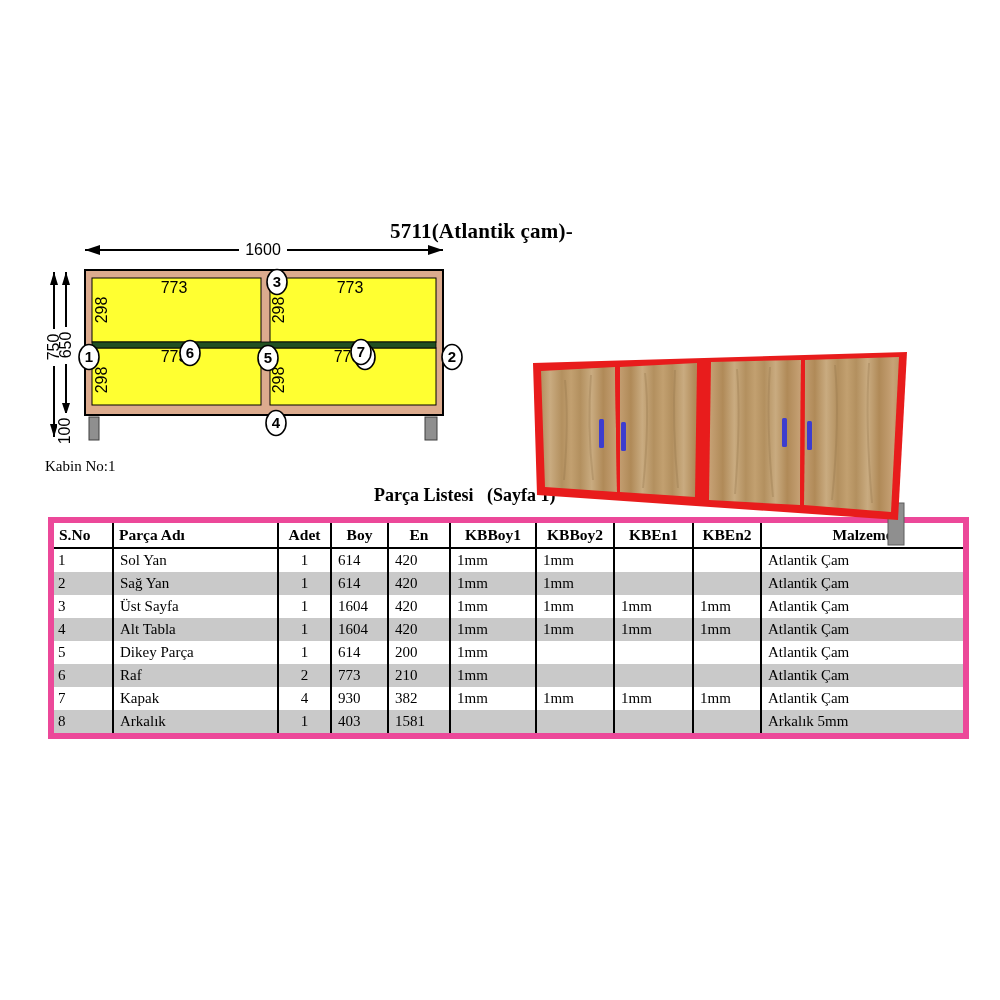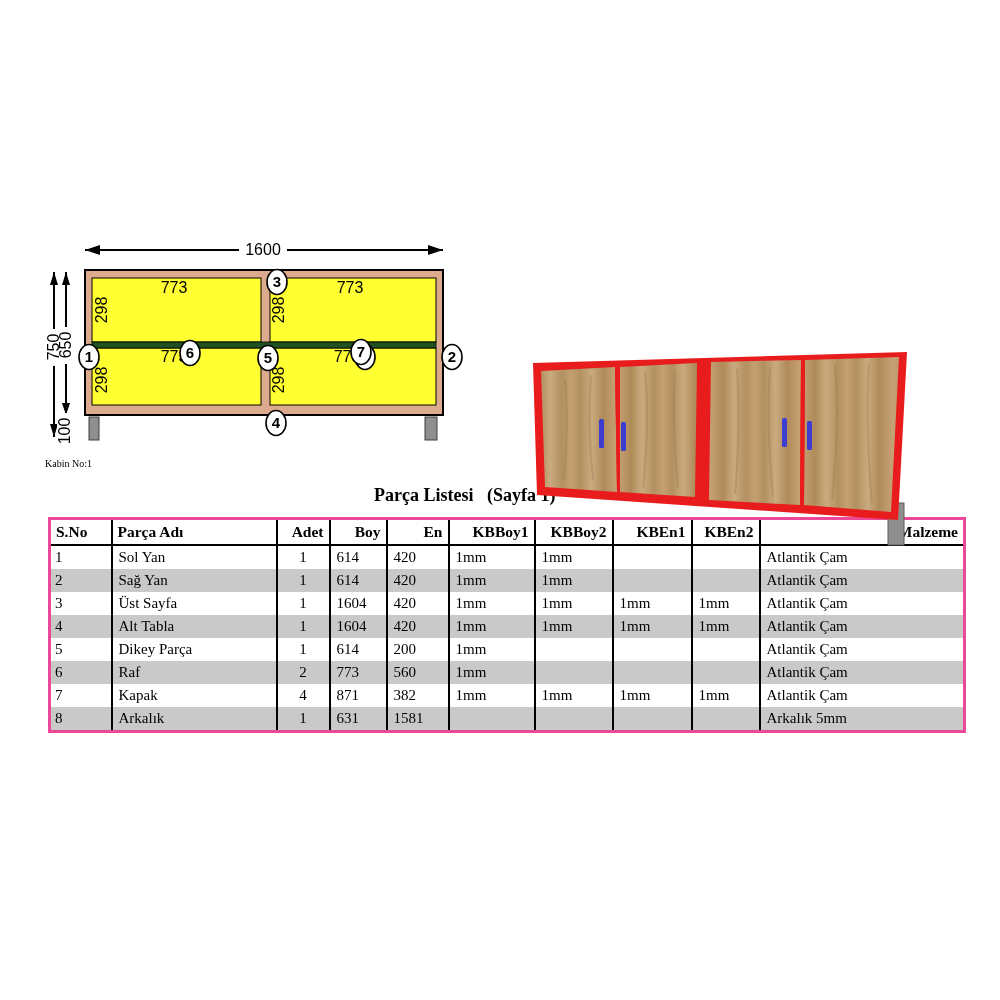--- a/index.html
+++ b/index.html
@@ -5,46 +5,47 @@
   :root{
     --panel-yellow:#ffff31; --frame-tan:#dcab8e; --shelf-green:#215021;
     --leg-gray:#8f8f8f; --render-red:#e81c1c; --handle-blue:#3d3dcf;
     --wood-mid:#bd9a6b; --row-stripe:#c9c9c9;
   }
   html,body{margin:0;padding:0;background:#ffffff;}
   #canvas{position:relative;width:1000px;height:1000px;background:#ffffff;overflow:hidden;
           font-family:"Liberation Serif", serif;color:#000;}
   .abs{position:absolute;}
   #doc-title{left:390px;top:219px;font-size:21px;font-weight:bold;letter-spacing:.2px;}
-  #cabin-label{left:45px;top:458px;font-size:10px;}
+  #cabin-label{left:45px;top:458px;font-size:15px;}
   #list-heading{left:374px;top:485px;font-size:18px;font-weight:bold;white-space:pre;}
   
   #parts-table{left:48px;top:517px;width:915px;border-collapse:collapse;table-layout:fixed;
                font-size:15px;z-index:1;}
   #parts-table, #parts-table th, #parts-table td{border:0 solid #000;}
-  #parts-table{border:3px solid #ec4899;}
+  #parts-table{border:6px solid #ec4899;}
   #parts-table th{border-bottom:2px solid #000;border-left:2px solid #000;
-                  font-size:15.5px;font-weight:bold;height:24px;padding:0 5px;text-align:right;}
+                  font-size:15.5px;font-weight:bold;height:24px;padding:0 5px;text-align:center;}
   #parts-table th:first-child{border-left:0;}
   #parts-table th.al{text-align:left;}
   #parts-table td{border-left:2px solid #000;height:23px;padding:0 6px;text-align:left;
                   overflow:hidden;white-space:nowrap;}
   #parts-table td:first-child{border-left:0;padding-left:4px;}
   #parts-table td.ac{text-align:center;}
   #parts-table tbody tr:nth-child(even) td{background:var(--row-stripe);}
   svg{display:block;}
   .dg-num{font-family:"Liberation Sans", sans-serif;font-size:16px;fill:#000;}
   .mk-num{font-family:"Liberation Sans", sans-serif;font-size:15px;font-weight:bold;fill:#000;}
   #render-svg{pointer-events:none;z-index:5;}
 </style>
 </head>
 <body>
 
 <div id="canvas">
 
+  <div class="abs" id="doc-title">5711(Atlantik çam)-</div>
 
   <svg class="abs" id="diagram-svg" style="left:40px;top:230px;" width="430" height="225" viewBox="0 0 430 225">
 
     <g>
       <line x1="45" y1="20" x2="403" y2="20" stroke="#000" stroke-width="2"></line>
       <polygon points="45,20 60,15 60,25" fill="#000"></polygon>
       <polygon points="403,20 388,15 388,25" fill="#000"></polygon>
       <rect x="199" y="9" width="48" height="20" fill="#fff"></rect>
       <text class="dg-num" x="223" y="25" text-anchor="middle">1600</text>
     </g>
@@ -212,44 +213,44 @@
           <td></td>
           <td></td>
           <td></td>
           <td>Atlantik Çam</td>
         </tr>
         <tr>
           <td>6</td>
           <td>Raf</td>
           <td class="ac">2</td>
           <td>773</td>
-          <td>560</td>
+          <td>210</td>
           <td>1mm</td>
           <td></td>
           <td></td>
           <td></td>
           <td>Atlantik Çam</td>
         </tr>
         <tr>
           <td>7</td>
           <td>Kapak</td>
           <td class="ac">4</td>
-          <td>871</td>
+          <td>930</td>
           <td>382</td>
           <td>1mm</td>
           <td>1mm</td>
           <td>1mm</td>
           <td>1mm</td>
           <td>Atlantik Çam</td>
         </tr>
         <tr>
           <td>8</td>
           <td>Arkalık</td>
           <td class="ac">1</td>
-          <td>631</td>
+          <td>403</td>
           <td>1581</td>
           <td></td>
           <td></td>
           <td></td>
           <td></td>
           <td>Arkalık 5mm</td>
         </tr>
       </tbody>
   </table>
 

